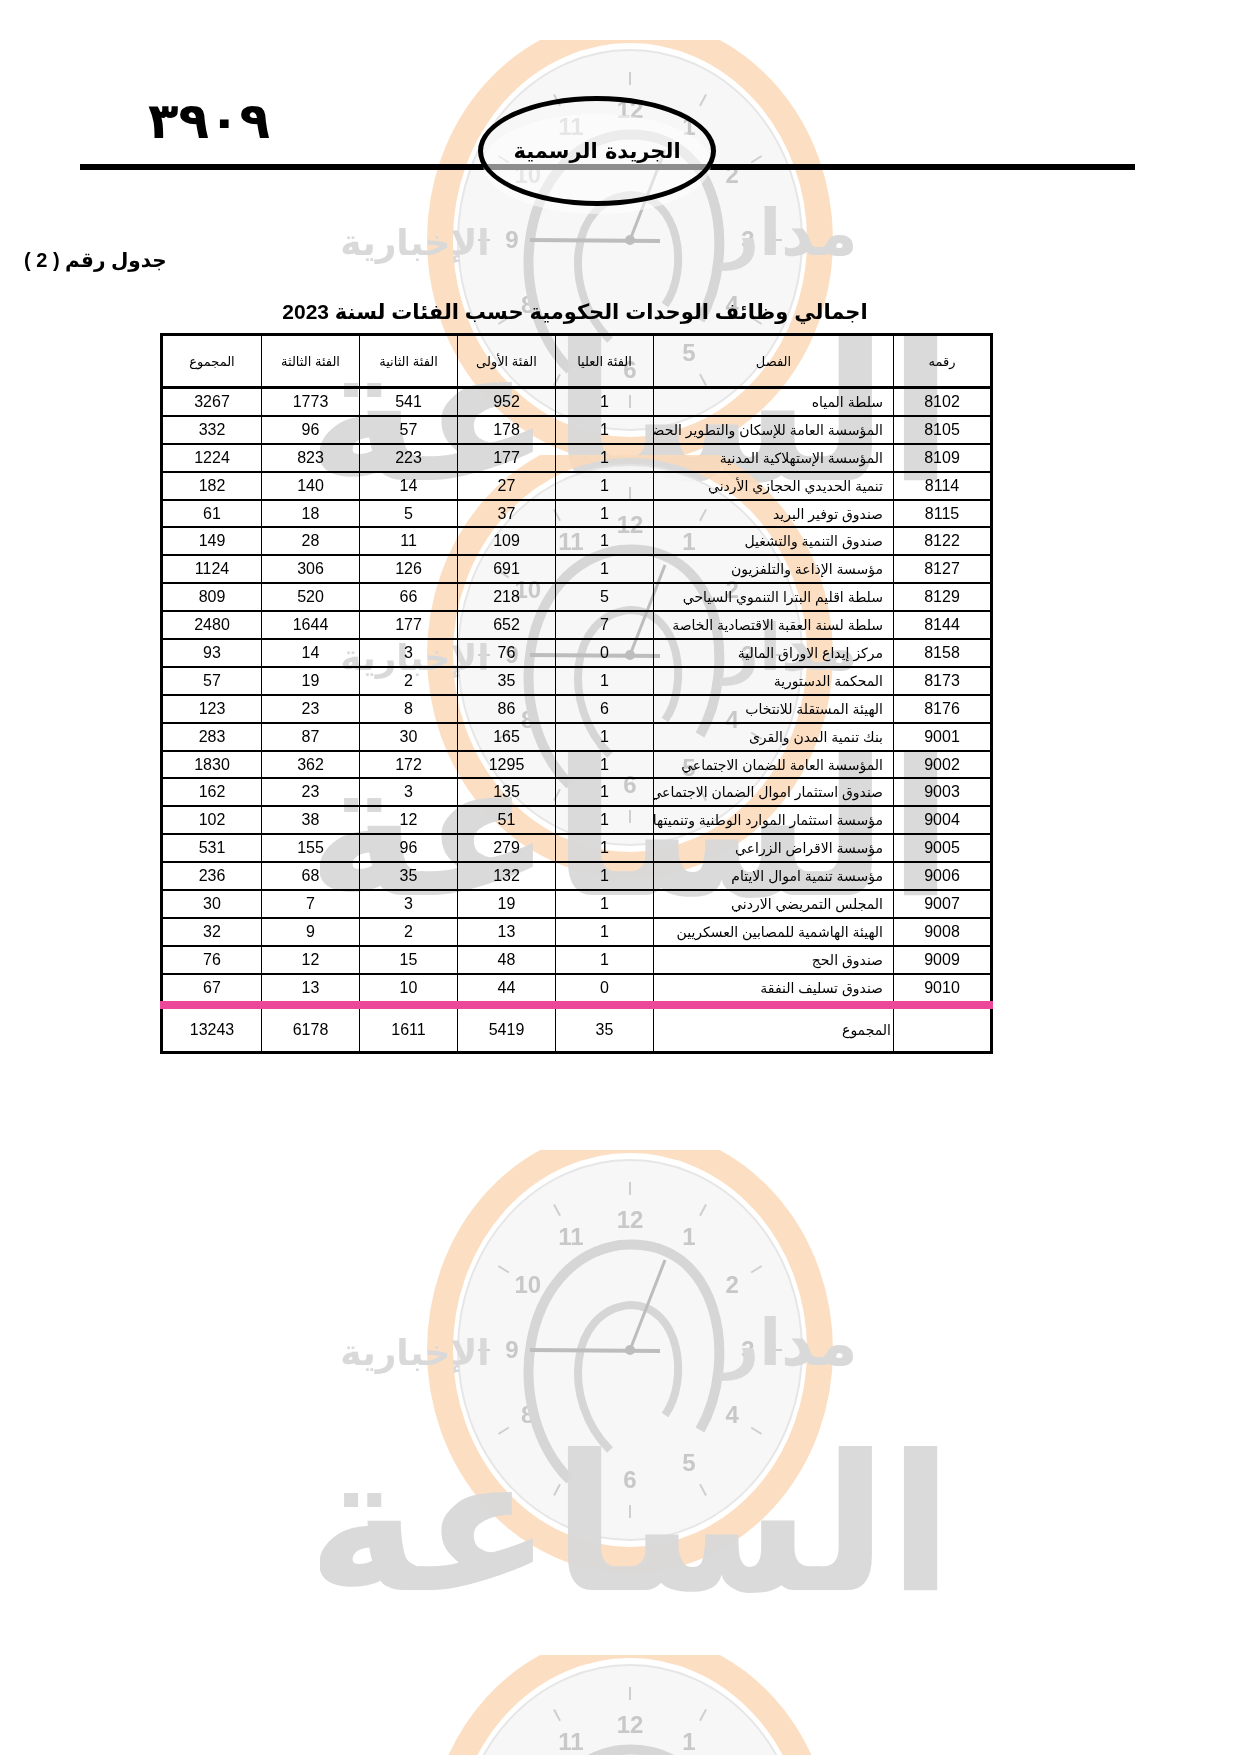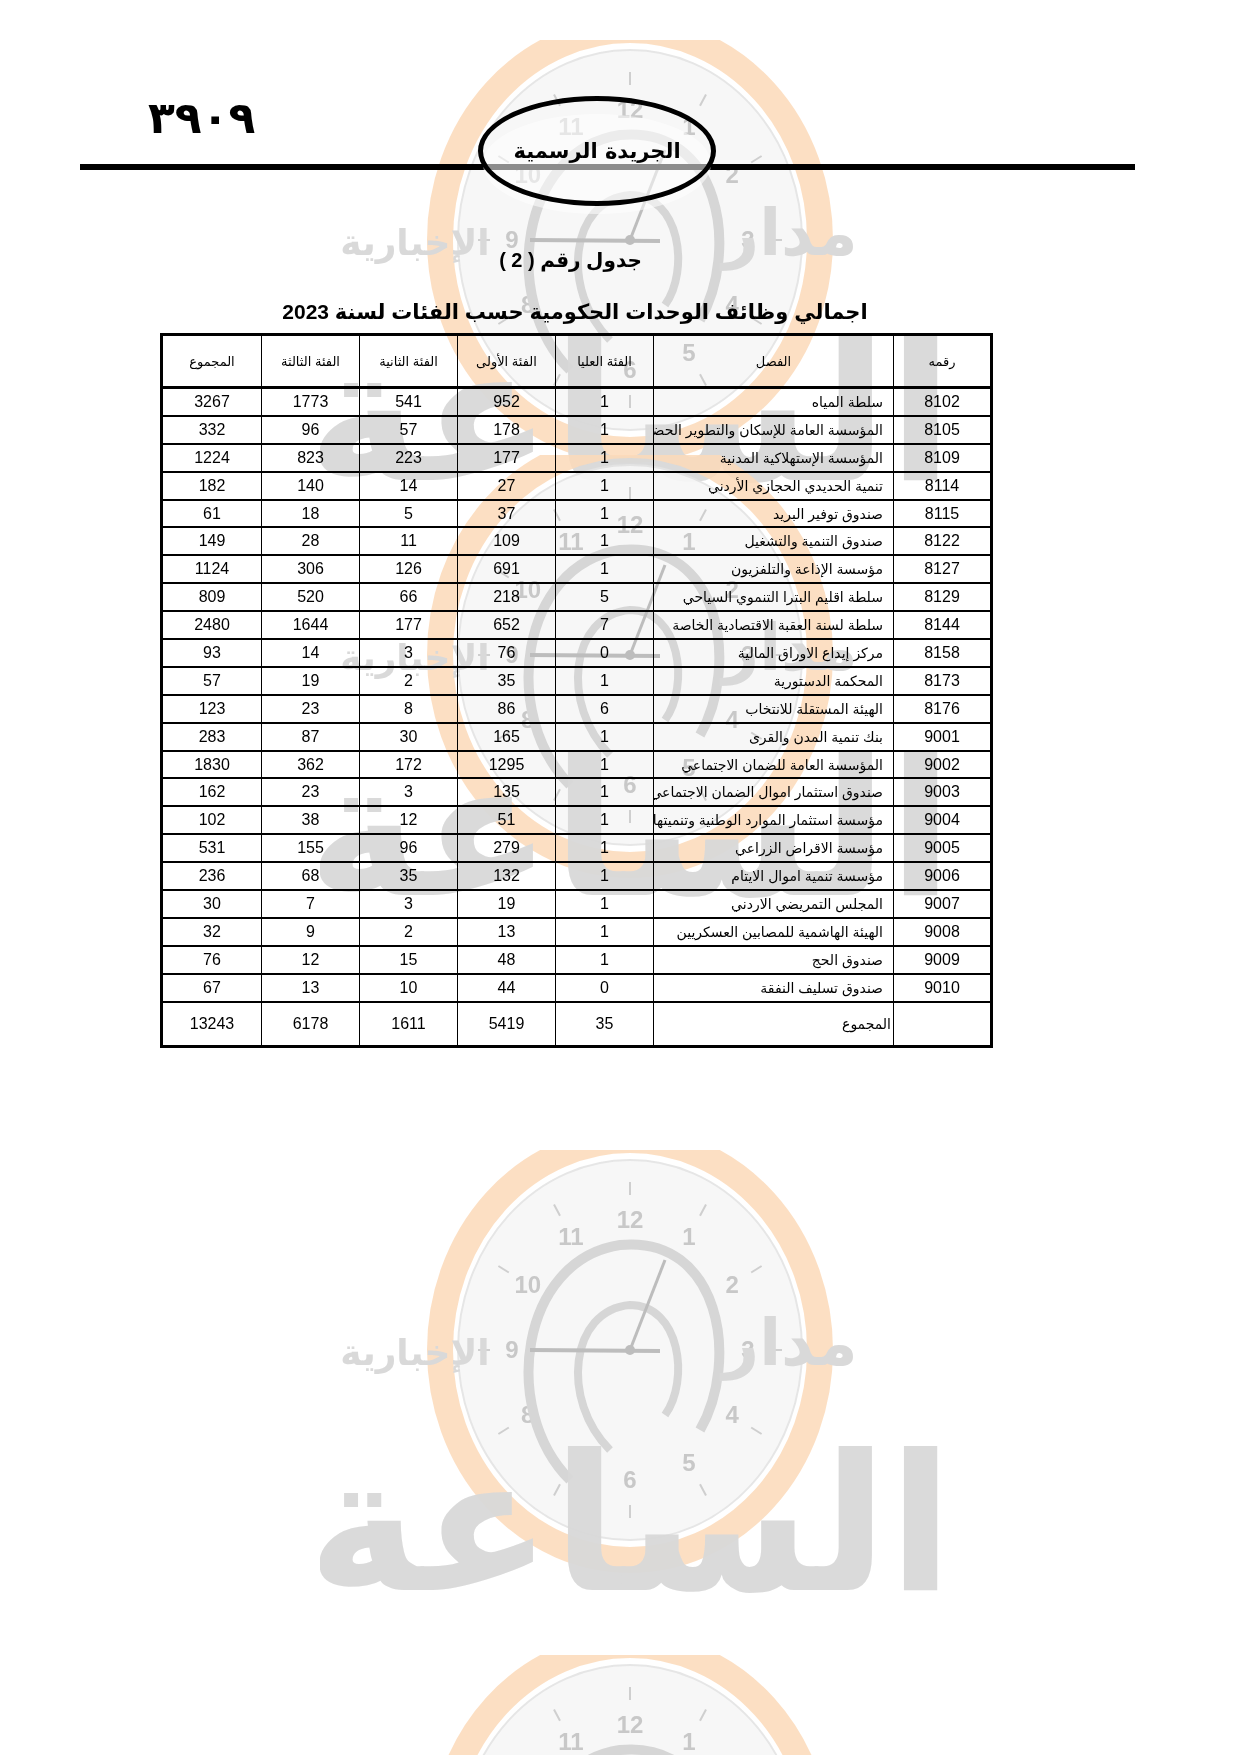--- a/index.html
+++ b/index.html
@@ -5,53 +5,53 @@
   html, body { margin:0; padding:0; }
   body {
     width:1241px; height:1755px; position:relative; overflow:hidden;
     background:#ffffff; font-family:"Liberation Sans", "DejaVu Sans", sans-serif; color:#000;
   }
   
   .wm { position:absolute; width:620px; height:460px; pointer-events:none; }
   .wm svg { width:100%; height:100%; }
   
   .page-number {
-    position:absolute; left:148px; top:92px; font-size:44px; font-weight:bold;
+    position:absolute; left:148px; top:92px; font-size:50px; font-weight:bold;
     font-family:"DejaVu Sans", sans-serif; letter-spacing:2px; direction:rtl;
   }
   .rule { position:absolute; left:80px; top:164px; width:1055px; height:6px; background:#000; }
   .ellipse {
     position:absolute; left:478px; top:96px; width:228px; height:100px;
     border:5px solid #000; border-radius:50%; background:transparent;
     display:flex; align-items:center; justify-content:center;
   }
   .ellipse-bg { position:absolute; left:483px; top:114px; width:228px; height:100px; border-radius:50%; background:rgba(255,255,255,0.55); }
   .gazette-name { font-size:21px; font-weight:bold; direction:rtl; font-family:"DejaVu Sans", sans-serif; }
   .table-label {
-    position:absolute; left:0; width:1141px; top:248px; text-align:center;
-    font-size:20px; font-weight:bold; direction:rtl;
+    position:absolute; left:0; width:1141px; top:248px; text-align:left;
+    font-size:20px; font-weight:bold; direction:rtl;padding-left:24px;
   }
   .table-title {
     position:absolute; left:0; width:1150px; top:300px; text-align:center;
     font-size:21px; font-weight:bold; direction:rtl;
   }
   
   table.main {
     position:absolute; left:160px; top:333px; width:830px;
     border-collapse:collapse; direction:rtl; table-layout:fixed;
     border:3px solid #000;
   }
   table.main th, table.main td {
     border:1.5px solid #000; padding:0; text-align:center; vertical-align:middle;
     overflow:hidden; white-space:nowrap;
   }
   table.main thead th { height:50px; font-size:13px; font-weight:normal; border-bottom:3px solid #000; }
   table.main tbody td { height:25.9px; font-size:16px; border-bottom:2.5px solid #000; }
   table.main td.name { text-align:right; font-size:14px; padding-right:10px; }
-  table.main tfoot td { height:42px; font-size:16px; border-top:1px solid #ec4899; }
+  table.main tfoot td { height:42px; font-size:16px; border-top:8px solid #ec4899; }
   table.main tfoot td.total-label { text-align:right; font-size:14px; padding-right:2px; }
   col.c-code { width:98px; }
   col.c-name { width:240px; }
   col.c-num { width:98px; }
   col.c-sum { width:100px; }
 </style>
 </head>
 <body>
 
 <div class="wm" style="left:320px; top:40px;">

